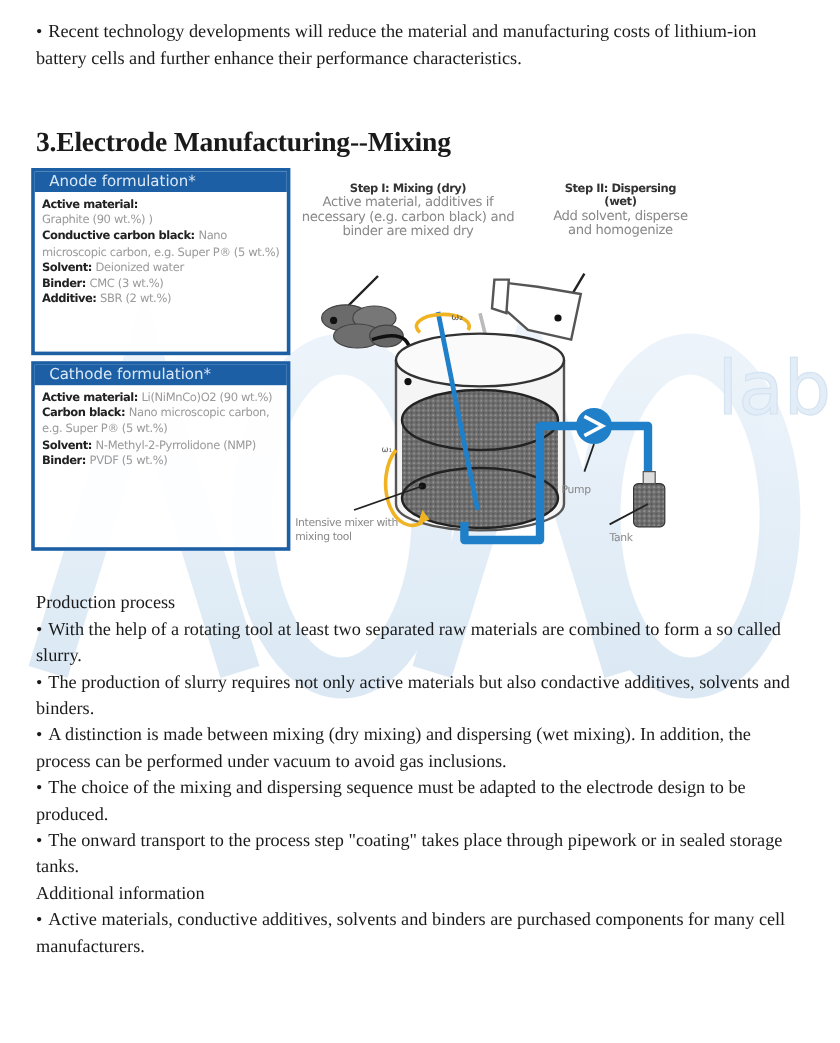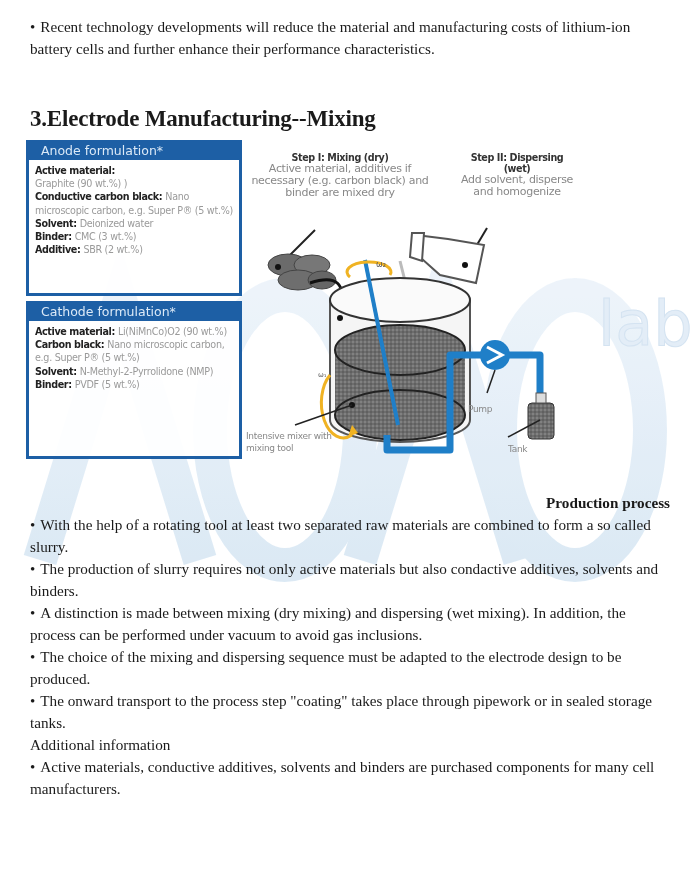--- a/index.html
+++ b/index.html
@@ -137,21 +137,21 @@
     <rect x="296" y="168" width="10" height="10" fill="#ddd" stroke="#555"></rect>
   </g>
   <line x1="300" y1="195" x2="268" y2="212" stroke="#222" stroke-width="1.5"></line>
   <line x1="112" y1="180" x2="55" y2="200" stroke="#222" stroke-width="1.5"></line>
 </svg>
 
 <div class="lbl" style="left:246px; top:430px; width:110px;">Intensive mixer with mixing tool</div>
 <div class="lbl" style="left:468px; top:403px; width:40px;">Pump</div>
 <div class="lbl" style="left:468px; top:443px; width:40px;padding-left:40px;">Tank</div>
 
-<div class="text-block" style="top:492px; font-weight:bold;text-align:right;">Production process</div>
+<div class="text-block" style="top:492px; font-weight:normal;">Production process</div>
 <div class="text-block" style="top:514px;">
   <div><span class="bullet"></span><span>With the help of a rotating tool at least two separated raw materials are combined to form a so called slurry.</span></div>
   <div><span class="bullet"></span><span>The production of slurry requires not only active materials but also condactive additives, solvents and binders.</span></div>
   <div><span class="bullet"></span><span>A distinction is made between mixing (dry mixing) and dispersing (wet mixing). In addition, the process can be performed under vacuum to avoid gas inclusions.</span></div>
   <div><span class="bullet"></span><span>The choice of the mixing and dispersing sequence must be adapted to the electrode design to be produced.</span></div>
   <div><span class="bullet"></span><span>The onward transport to the process step "coating" takes place through pipework or in sealed storage tanks.</span></div>
   <div>Additional information</div>
   <div><span class="bullet"></span><span>Active materials, conductive additives, solvents and binders are purchased components for many cell manufacturers.</span></div>
 </div>
 

